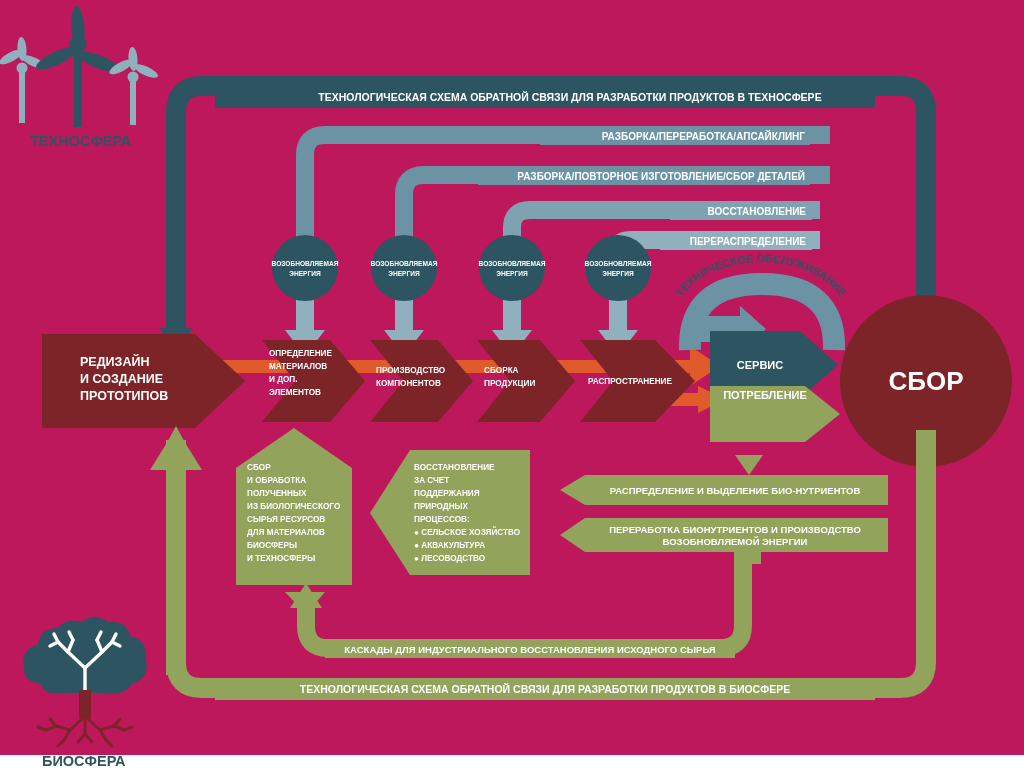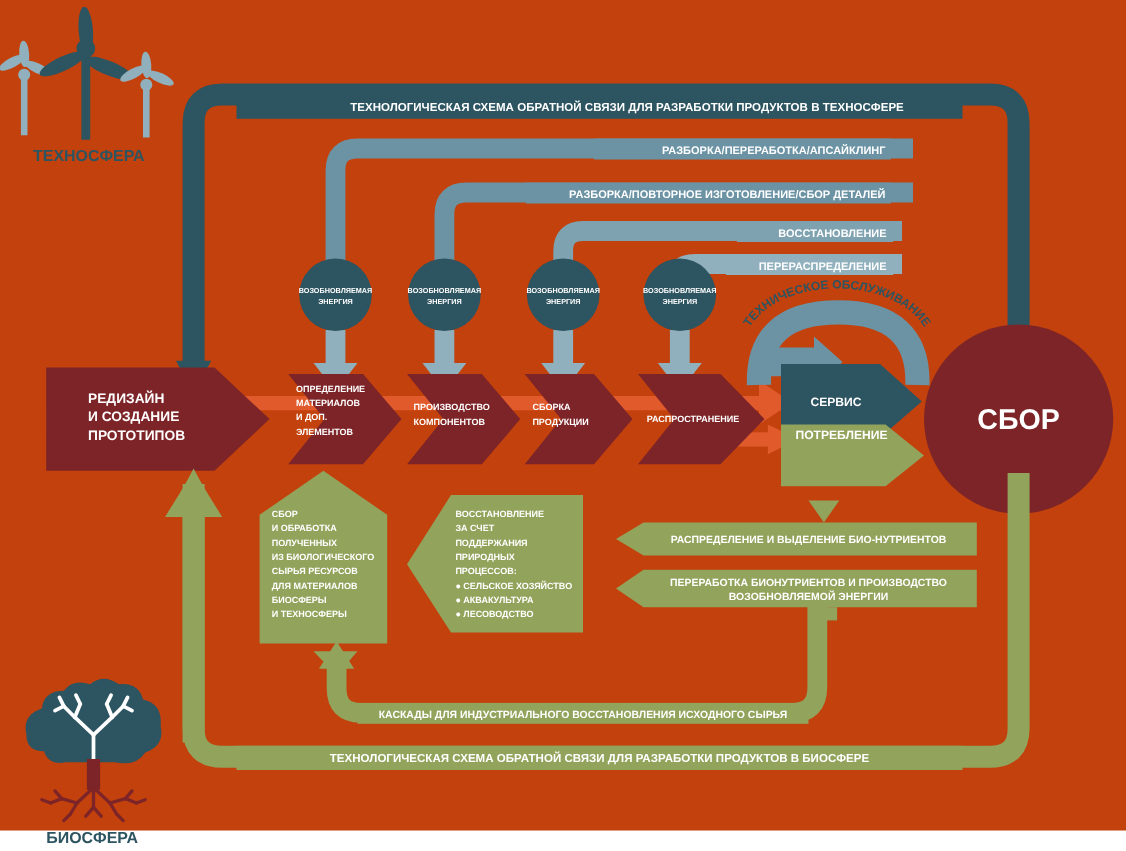--- a/index.html
+++ b/index.html
@@ -1,18 +1,18 @@
 <!DOCTYPE html>
 <html><head>
 <meta charset="utf-8">
 <style>
   html,body{margin:0;padding:0;background:#ffffff;}
   body{width:1024px;height:774px;overflow:hidden;
        font-family:"Liberation Sans","DejaVu Sans",sans-serif;}
-  #stage{position:relative;width:1024px;height:755px;background:#c2410c;}
+  #stage{position:relative;width:1024px;height:755px;background:#be185d;}
   #stage svg{position:absolute;left:0;top:0;}
   .lbl{font-weight:bold;fill:#ffffff;}
   .dark-label{font-weight:bold;fill:#2d5461;}
 </style>
 </head>
 <body>
 
 <div id="stage">
   <svg width="1024" height="774" viewBox="0 0 1024 774" xmlns="http://www.w3.org/2000/svg">
     <defs>

